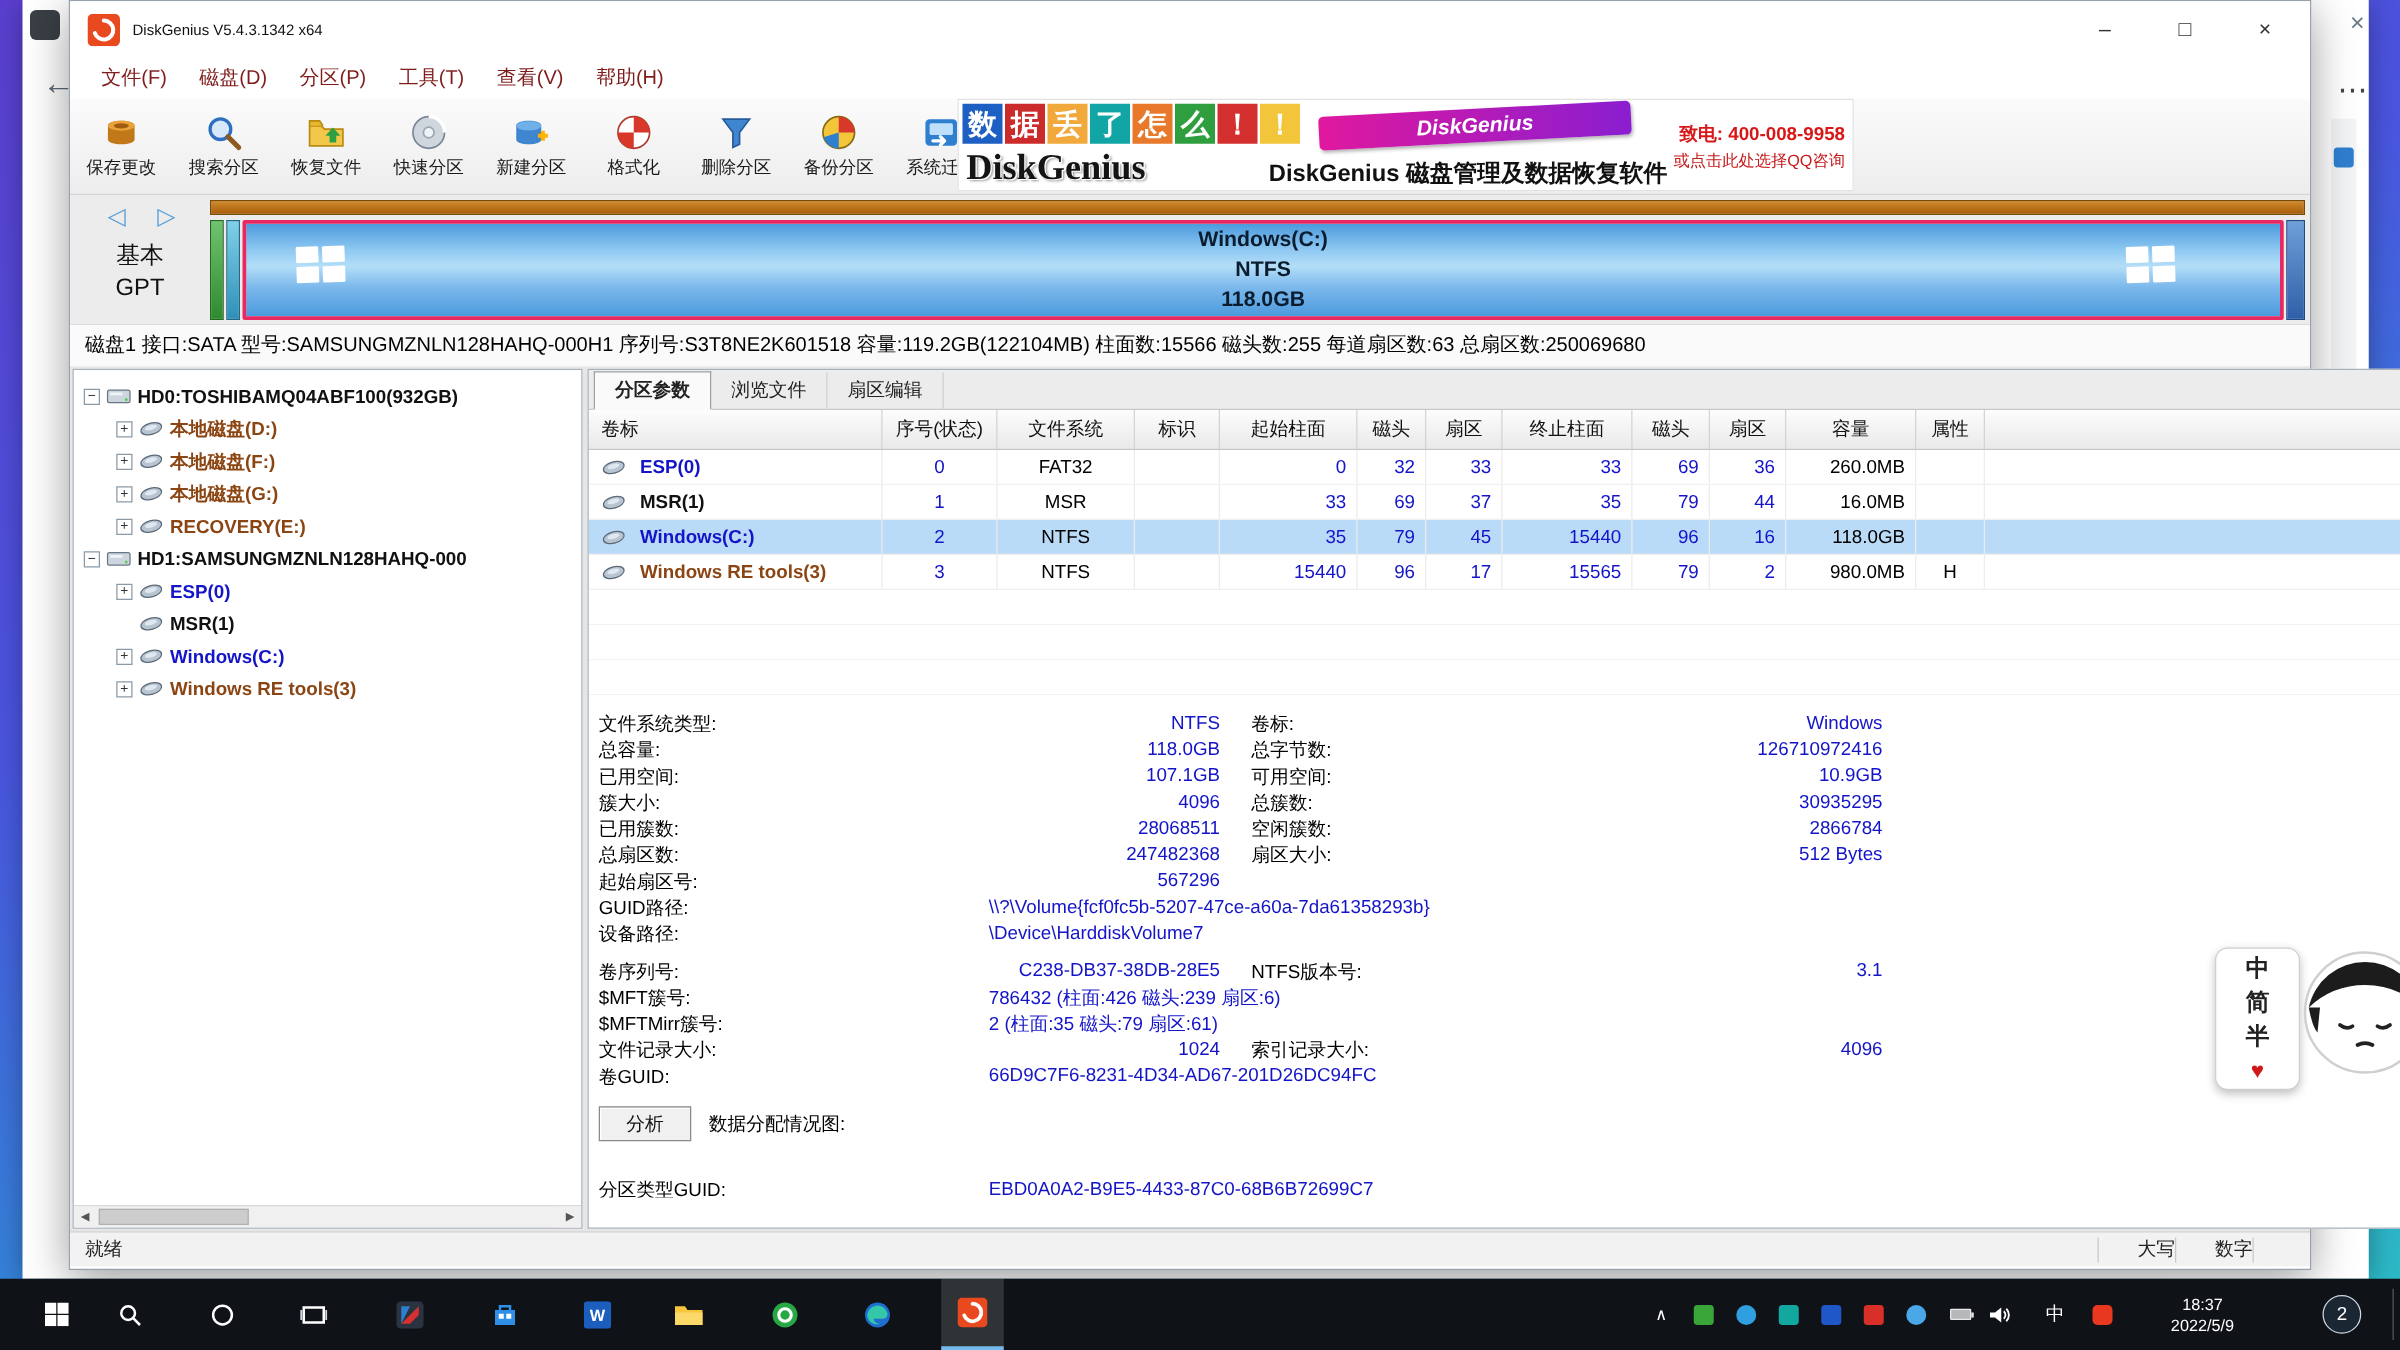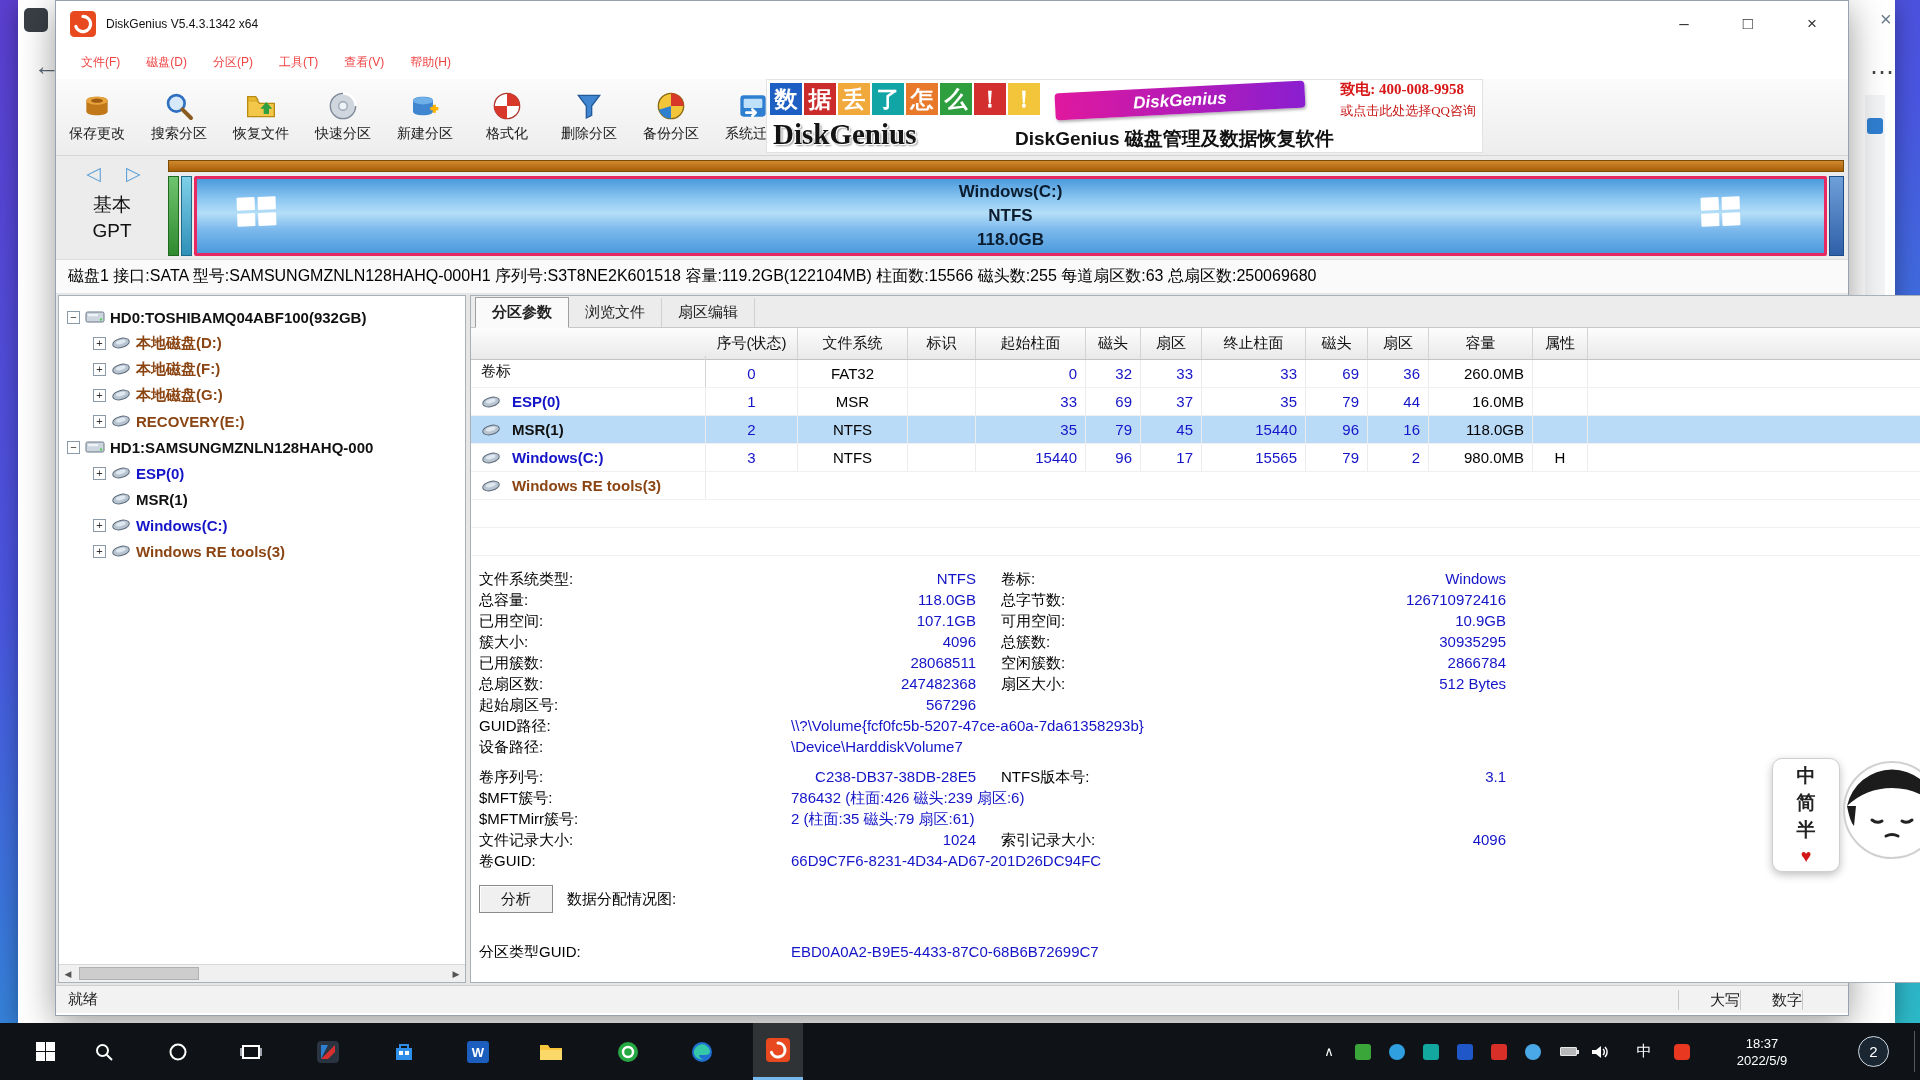--- a/index.html
+++ b/index.html
@@ -24,21 +24,21 @@
 
   
   .titlebar{position:absolute;left:0;top:0;width:100%;height:45px;background:#fff;display:flex;align-items:center;}
   .dg-appicon{width:26px;height:26px;margin-left:14px;flex:0 0 auto;}
   .dg-title{margin-left:10px;font-size:12px;color:#111;font-weight:500;}
   .win-controls{position:absolute;right:4px;top:0;height:45px;display:flex;}
   .wc{width:64px;height:45px;display:flex;align-items:center;justify-content:center;font-size:17px;color:#333;}
 
   
   .menubar{position:absolute;left:0;top:45px;width:100%;height:33px;background:#fff;display:flex;align-items:center;padding-left:12px;}
-  .menu-item{padding:4px 13px;font-size:12px;color:#ef4444;}
+  .menu-item{padding:4px 13px;font-size:16px;color:#7f1d1d;}
 
   
   .toolbar{position:absolute;left:0;top:78px;width:100%;height:77px;background:linear-gradient(#fbfbfb,#ededed);
            border-bottom:1px solid #d5d5d5;display:flex;align-items:flex-start;padding-left:0;}
   .tbtn{width:82px;height:74px;display:flex;flex-direction:column;align-items:center;justify-content:center;gap:3px;}
   .tbtn svg{width:32px;height:32px;}
   .tbtn .tlabel{font-size:14px;color:#1a1a1a;white-space:nowrap;}
 
   
   .banner{position:absolute;left:710px;top:78px;width:717px;height:74px;background:#fff;overflow:hidden;border:1px solid #e2e2e2;}
@@ -47,21 +47,21 @@
   .tile:nth-child(1){background:#1d5fc2;}.tile:nth-child(2){background:#cc2b2b;}
   .tile:nth-child(3){background:#f2a93b;}.tile:nth-child(4){background:#12a5a5;}
   .tile:nth-child(5){background:#e8782a;}.tile:nth-child(6){background:#2f9e3f;}
   .tile:nth-child(7){background:#d32f2f;}.tile:nth-child(8){background:#f2c53b;}
   .adlogo{position:absolute;left:6px;top:38px;font-family:"Liberation Serif","DejaVu Serif",serif;font-size:29px;font-weight:bold;color:#141414;
           text-shadow:1px 1px 0 #fff,2px 2px 2px #999;}
   .ribbon{position:absolute;left:288px;top:7px;width:250px;height:27px;background:linear-gradient(90deg,#e0189e,#8a1ed0);
           transform:rotate(-3deg);color:#fff;font-weight:bold;font-style:italic;font-size:17px;
           display:flex;align-items:center;justify-content:center;border-radius:4px;box-shadow:1px 2px 3px rgba(0,0,0,.3);}
   .adsub{position:absolute;left:248px;top:46px;font-size:19px;font-weight:bold;color:#111;}
-  .adphone{position:absolute;right:6px;top:0;text-align:left;font-family:Liberation Serif, serif;}
+  .adphone{position:absolute;right:6px;top:18px;text-align:right;}
   .adphone .p1{font-size:15px;font-weight:bold;color:#d81818;}
   .adphone .p2{font-size:13px;color:#c81818;margin-top:3px;}
 
   
   .diskpanel{position:absolute;left:0;top:155px;width:100%;height:103px;background:#ececec;}
   .navarrows{position:absolute;left:30px;top:6px;font-size:19px;color:#5a9fd8;letter-spacing:10px;}
   .dtype{position:absolute;left:0;top:36px;width:112px;text-align:center;font-size:19px;color:#111;line-height:26px;}
   .diskstrip{position:absolute;left:112px;top:4px;width:1676px;height:12px;
              background:linear-gradient(#d18a2e,#a85e08);border:1px solid #7a4a00;}
   .parts{position:absolute;left:112px;top:20px;width:1676px;height:80px;display:flex;gap:2px;}
@@ -103,21 +103,21 @@
   .tab.active{background:#fafafa;border:1px solid #a0a0a0;border-bottom:1px solid #fafafa;margin-bottom:-1px;font-weight:bold;}
 
   .thead{display:flex;height:32px;background:linear-gradient(#fdfdfd,#e9e9e9);border-bottom:1px solid #c4c4c4;font-size:15px;color:#111;}
   .th{display:flex;align-items:center;justify-content:center;border-right:1px solid #d4d4d4;height:100%;}
   .trow{display:flex;height:28px;font-size:15px;align-items:stretch;border-bottom:1px solid #f0f0f0;}
   .trow.selected{background:#badbf7;}
   .td{display:flex;align-items:center;border-right:1px solid #ececec;height:100%;}
   .td.num{justify-content:flex-end;padding-right:8px;color:#1414c8;}
   .td.ctr{justify-content:center;}
   .td.name{padding-left:10px;gap:6px;font-weight:bold;}
-  .c0{width:235px;margin-top:28px;} .c1{width:92px;} .c2{width:110px;} .c3{width:68px;} .c4{width:110px;}
+  .c0{width:235px;} .c1{width:92px;} .c2{width:110px;} .c3{width:68px;} .c4{width:110px;}
   .c5{width:55px;} .c6{width:61px;} .c7{width:104px;} .c8{width:62px;} .c9{width:61px;}
   .c10{width:104px;} .c11{width:55px;}
   .emptyrows{height:84px;background:repeating-linear-gradient(#fff 0 27px,#f2f2f2 27px 28px);}
 
   
   .details{padding:14px 0 0 8px;font-size:15px;color:#000;}
   .drow{display:flex;height:21px;white-space:nowrap;}
   .dl1{width:230px;} .dv1{width:267px;text-align:right;color:#1414c8;}
   .dl2{margin-left:25px;width:190px;} .dv2{width:315px;text-align:right;color:#1414c8;}
   .dvp{margin-left:82px;color:#1414c8;}

